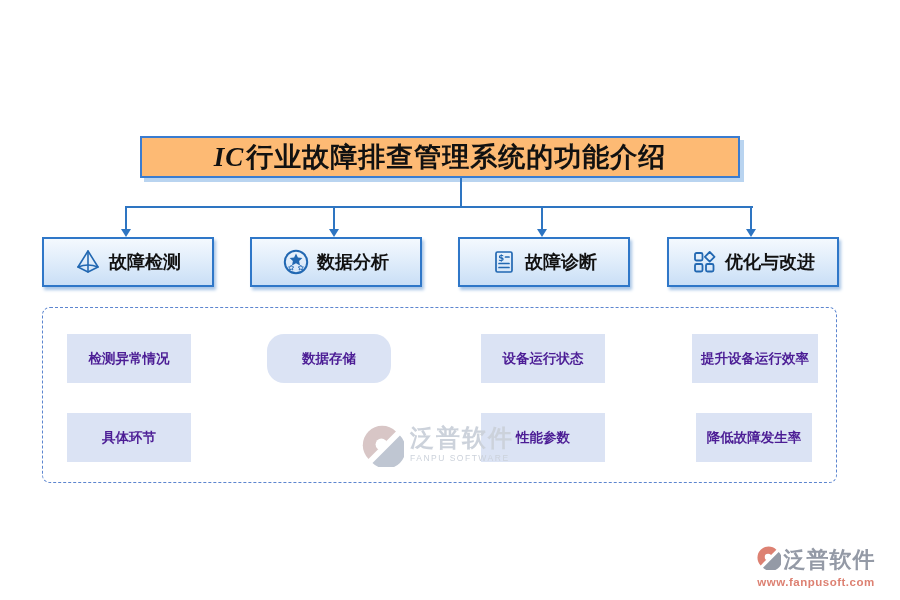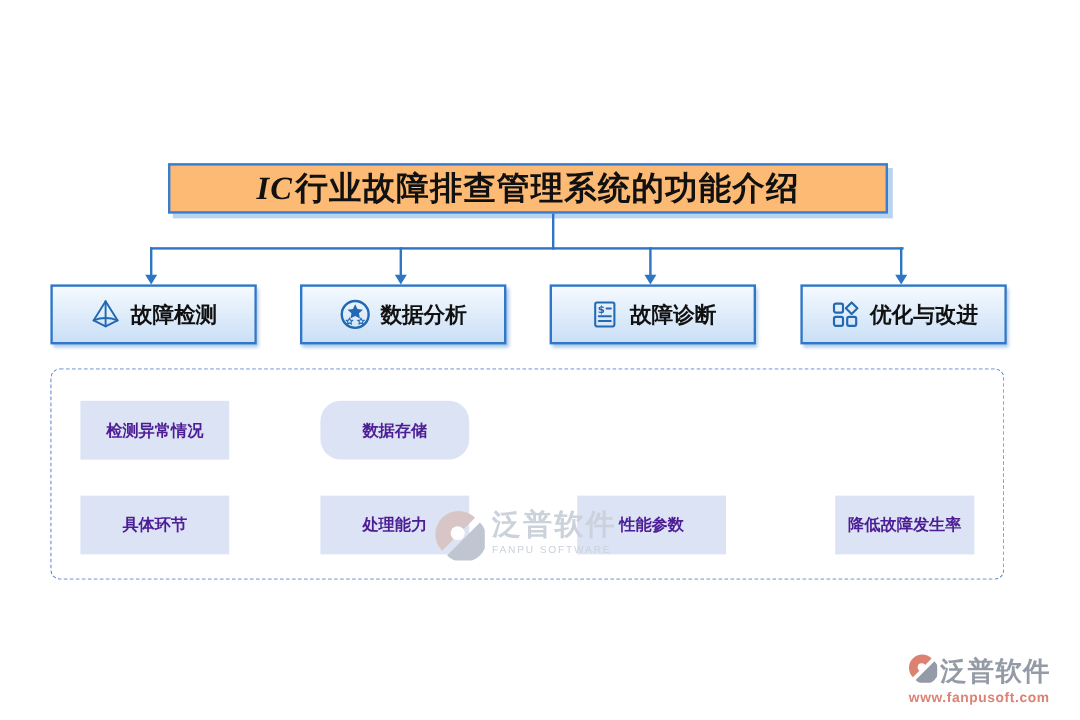--- a/index.html
+++ b/index.html
@@ -139,23 +139,24 @@
         <path d="M18.7 3 L23.5 7.8 L18.7 12.6 L13.9 7.8 Z"></path>
       </svg>
     </span>
     <span class="label">优化与改进</span>
   </div>
 
   <div class="detail-container"></div>
 
   <div class="sub-box" style="left:67px;top:334px;">检测异常情况</div>
   <div class="sub-box" style="left:267px;top:334px;border-radius:17px;">数据存储</div>
+  <div class="sub-box" style="left:481px;top:334px;">设备运行状态</div>
+  <div class="sub-box" style="left:692px;top:334px;width:126px;">提升设备运行效率</div>
 
   <div class="sub-box" style="left:67px;top:413px;">具体环节</div>
-  <div class="sub-box" style="left:267px;top:413px;">处理能力</div>
   <div class="sub-box" style="left:481px;top:413px;">性能参数</div>
   <div class="sub-box" style="left:696px;top:413px;width:116px;">降低故障发生率</div>
 
   <div class="watermark">
     <span>
       <svg width="42" height="42" viewBox="0 0 26 26">
         <path d="M4 21 A12 12 0 0 1 21 4 Z" fill="#d8c6c6"></path>
         <path d="M6.5 23.5 A12 12 0 0 0 23.5 6.5 Z" fill="#bfc6d2"></path>
         <circle cx="12" cy="12" r="3.6" fill="#ffffff"></circle>
       </svg>

